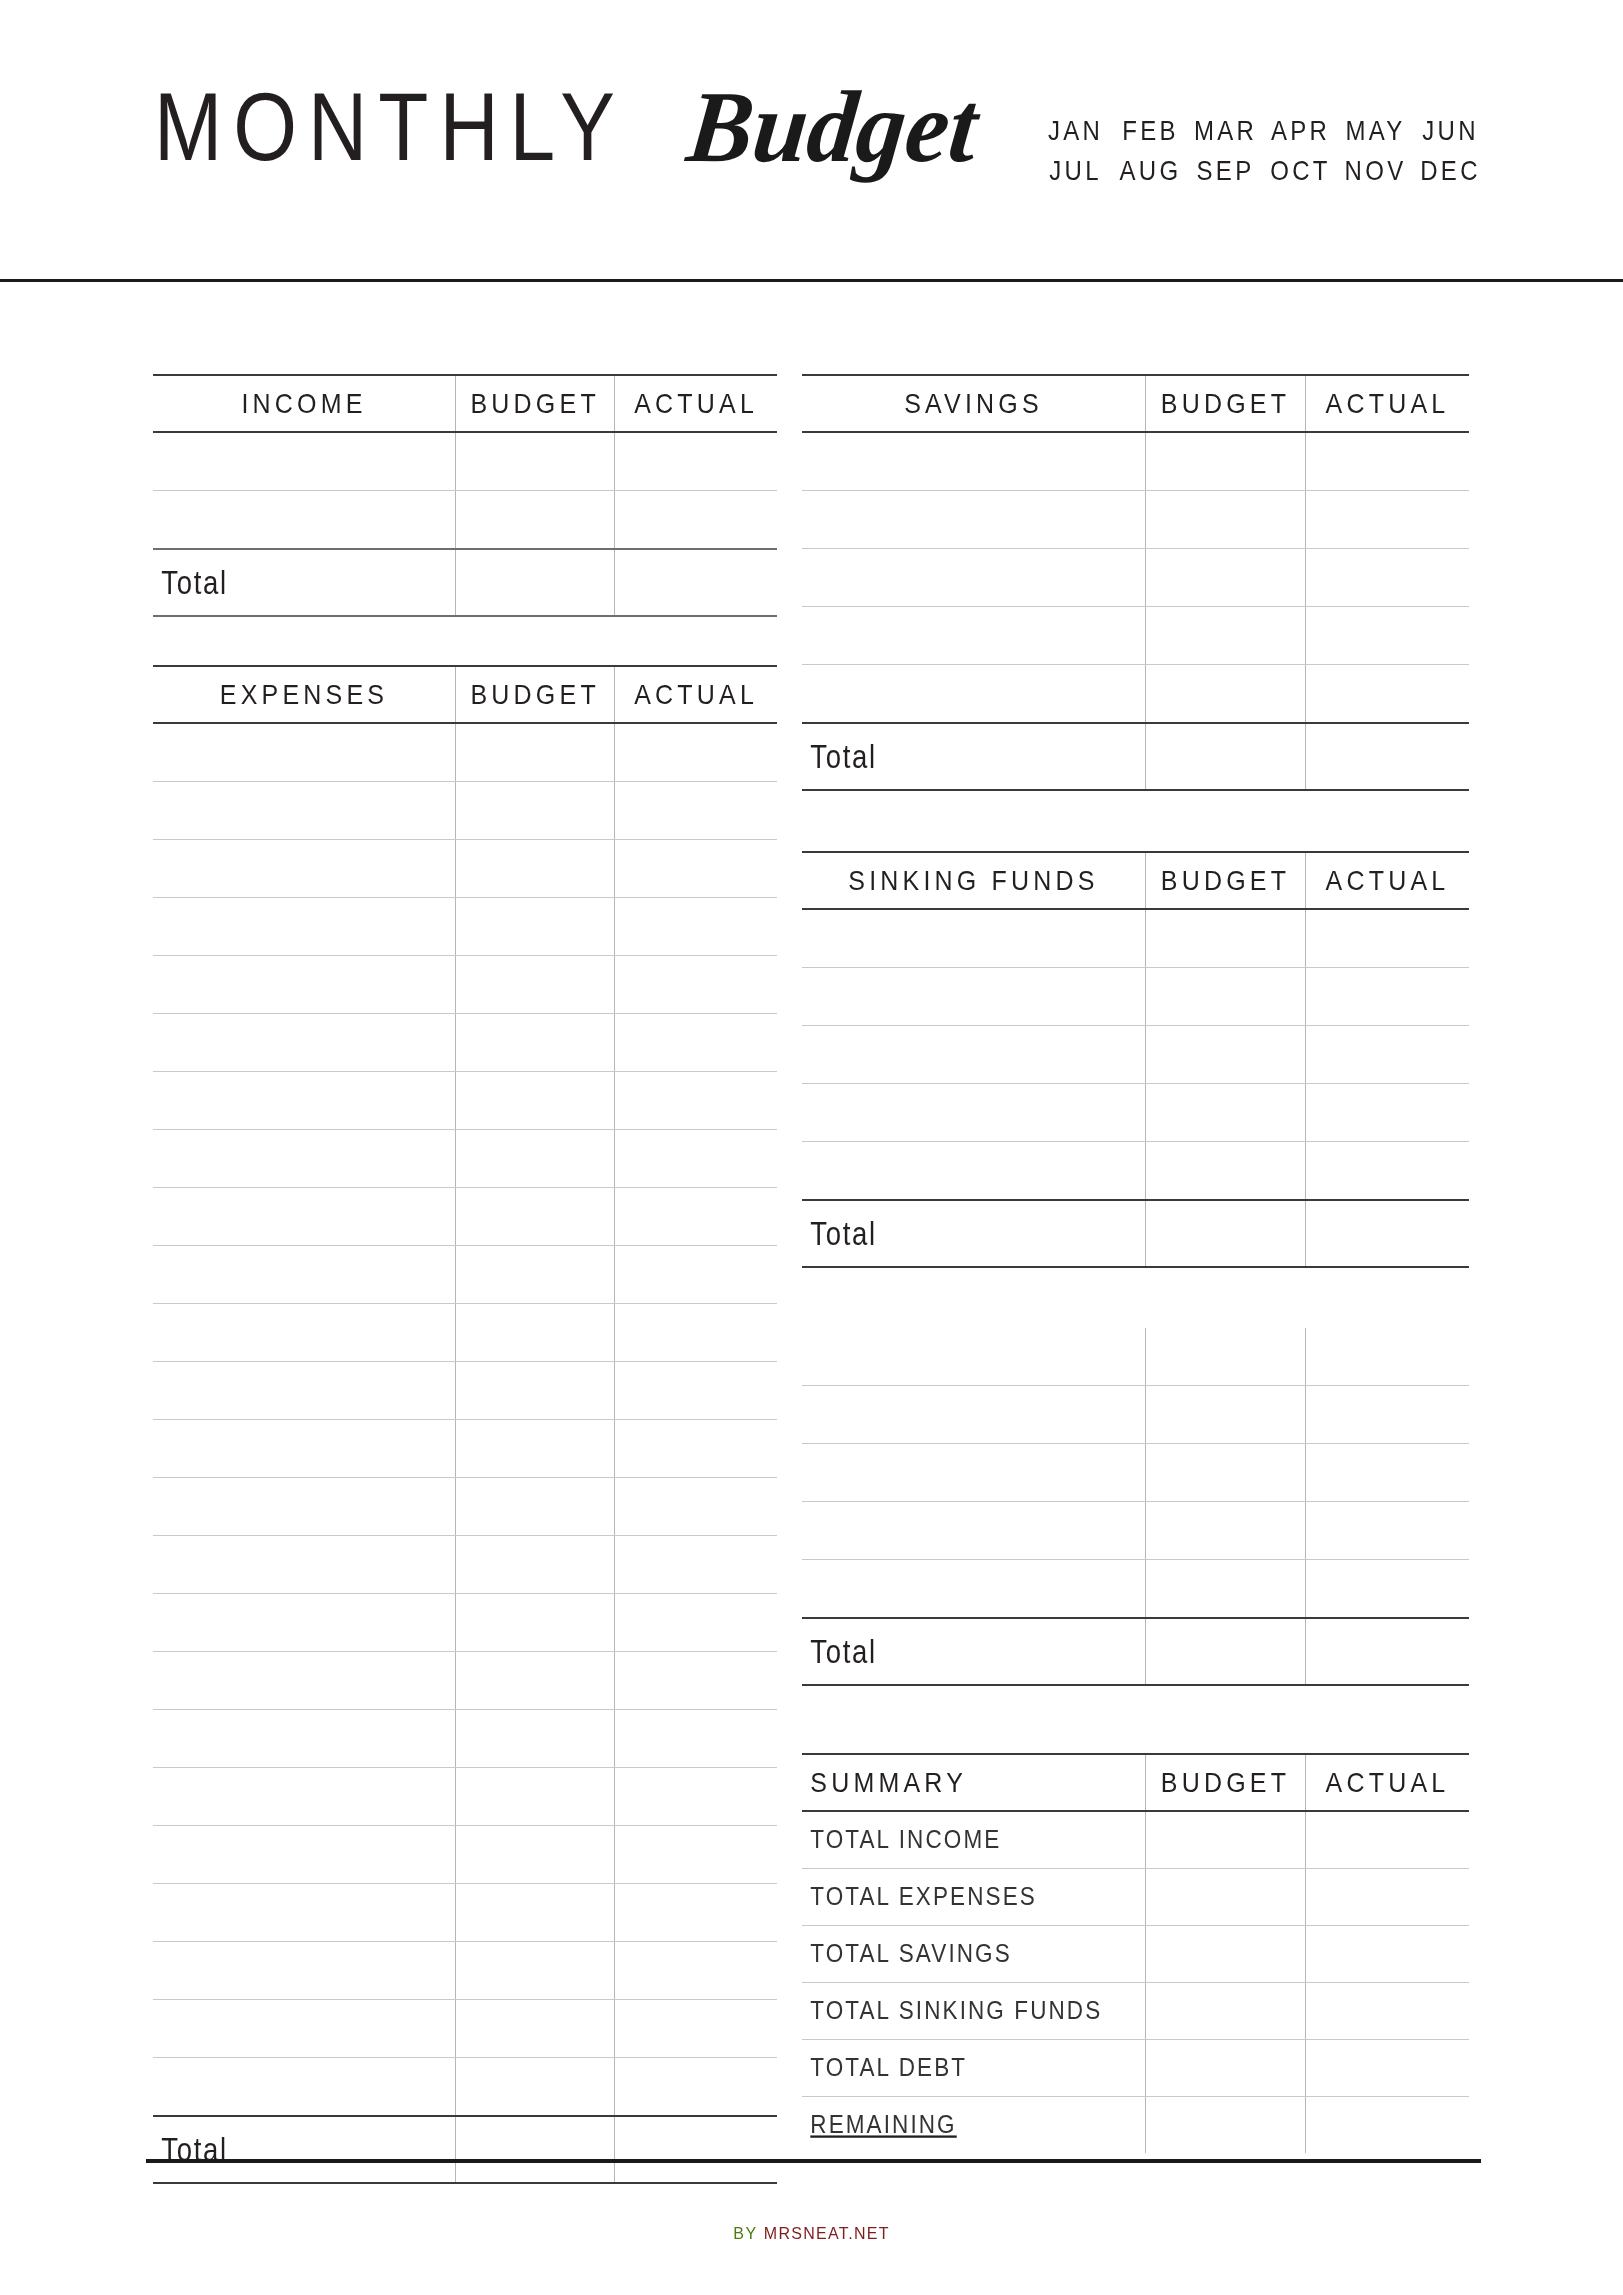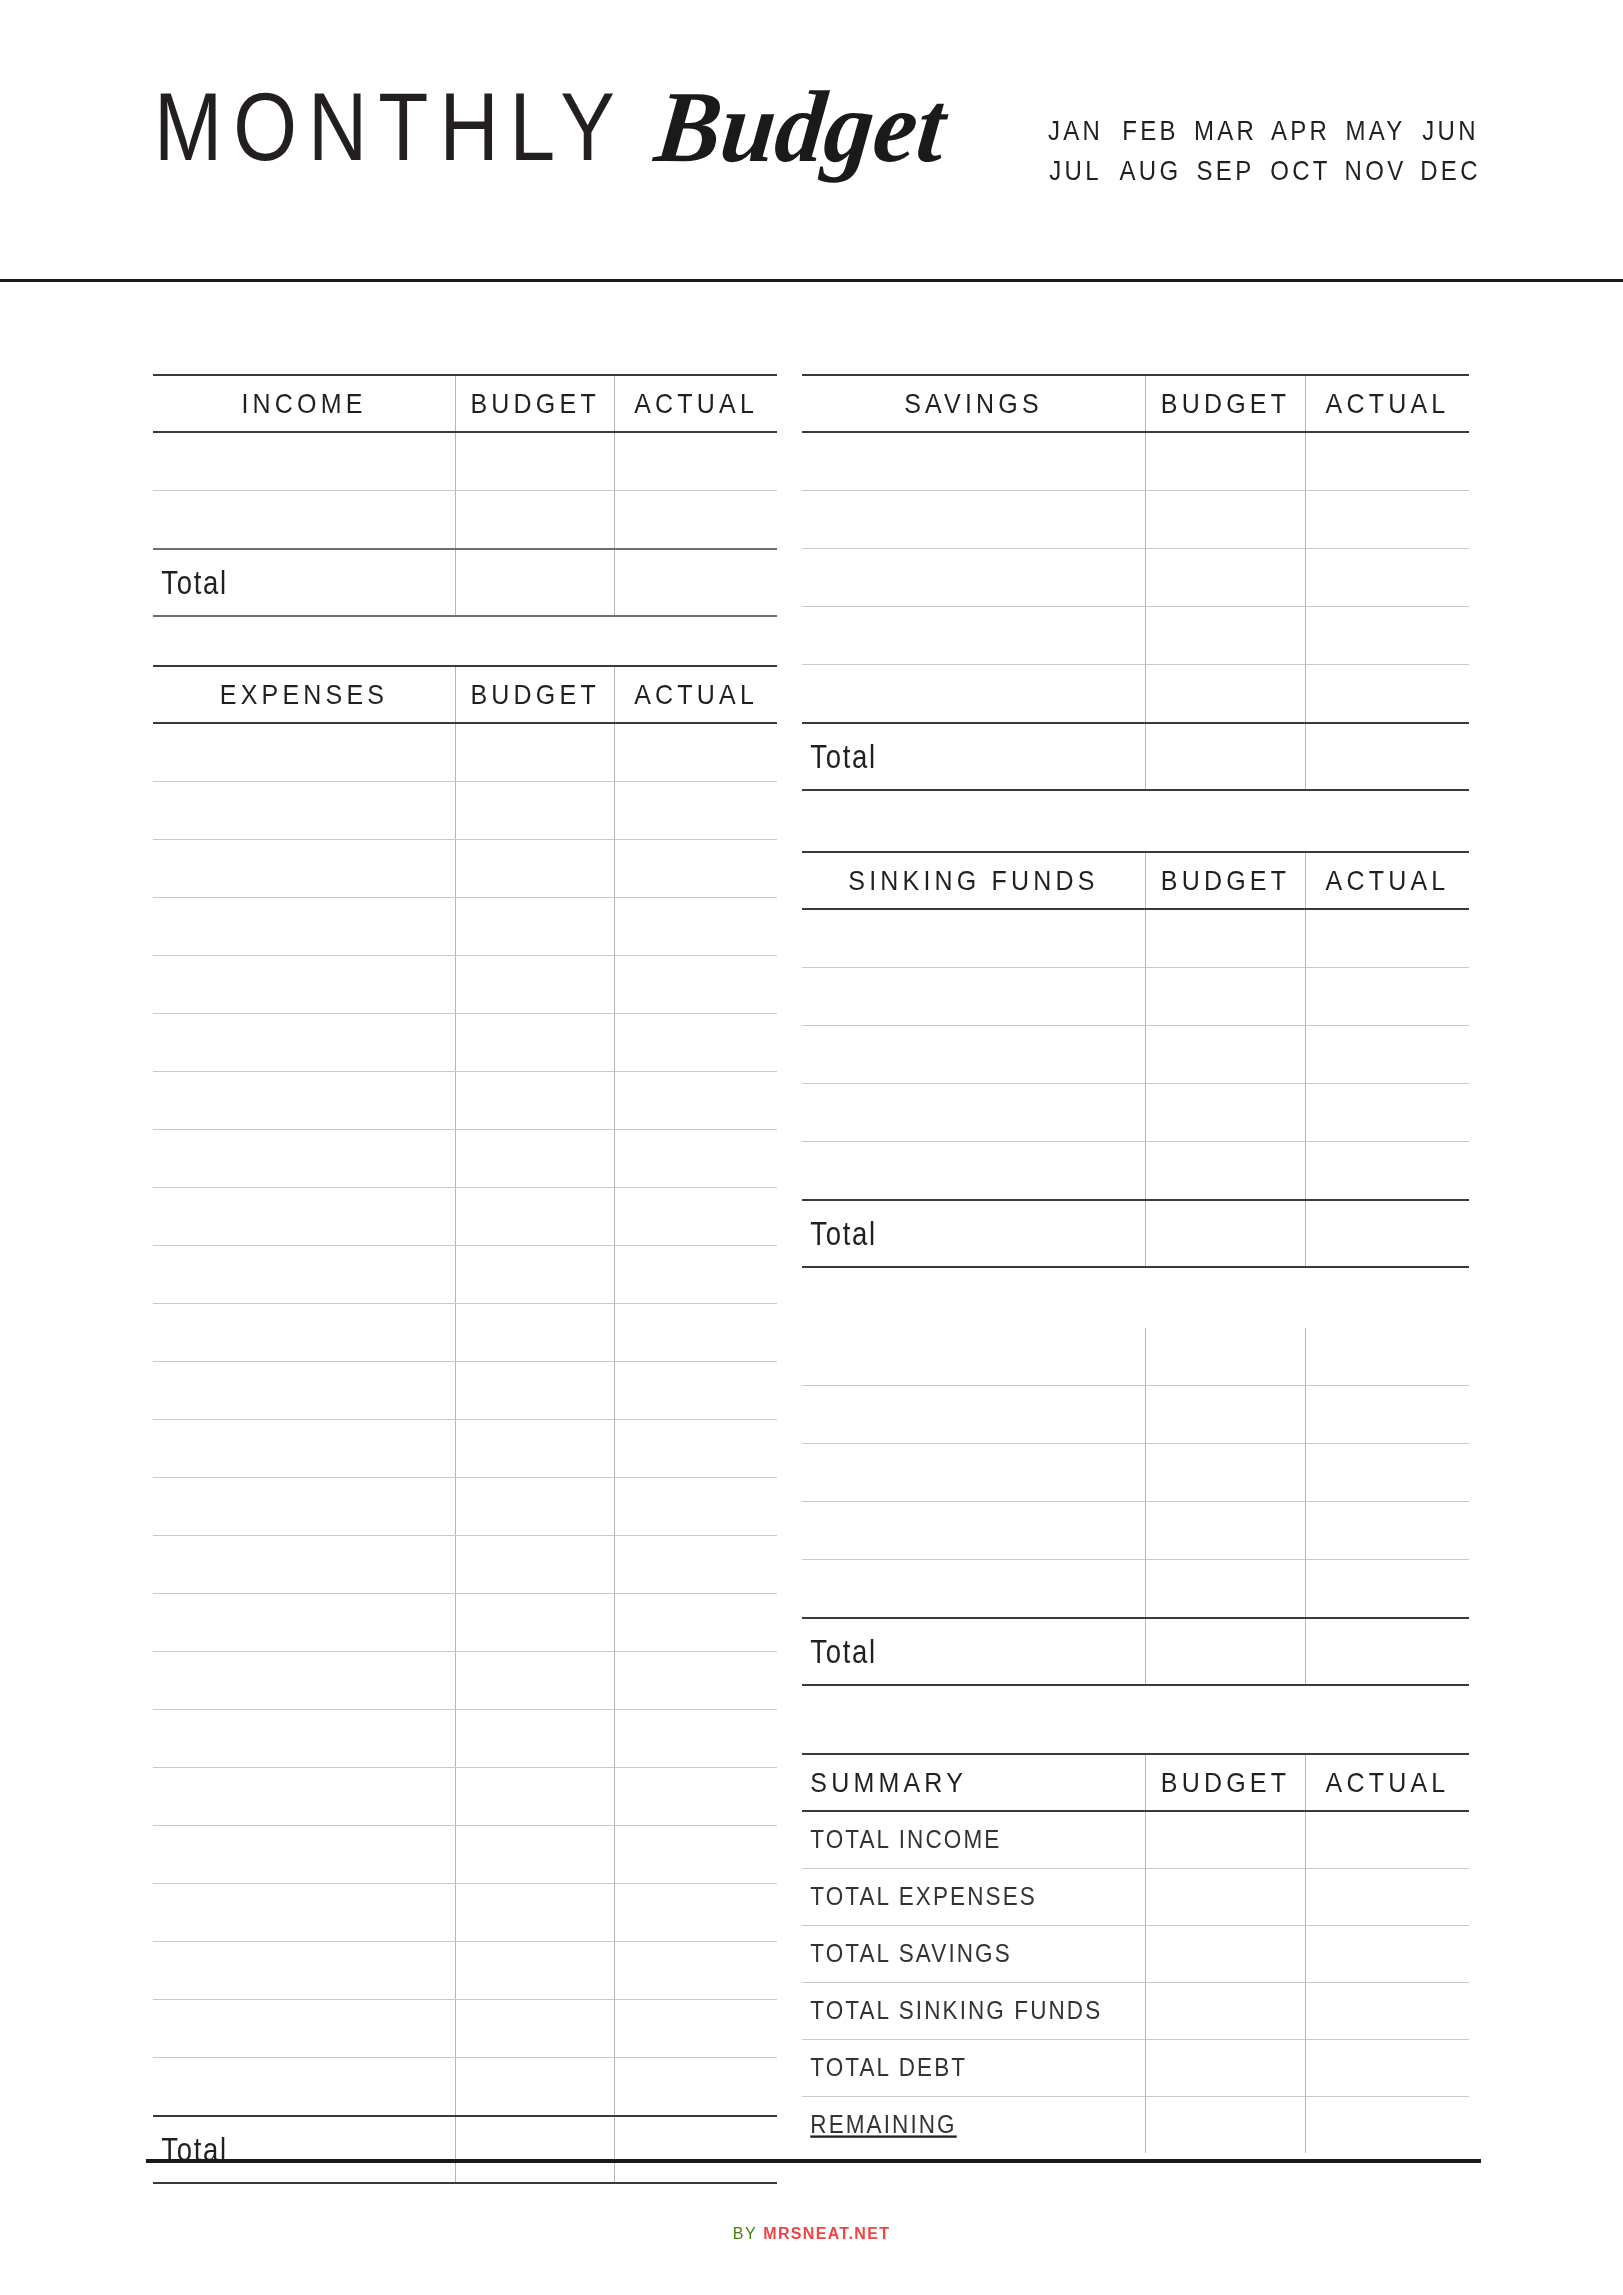--- a/index.html
+++ b/index.html
@@ -24,20 +24,21 @@
     width: 1623px;
     height: 281px;
     box-sizing: border-box;
   }
   .title-wrap {
     position: absolute;
     left: 154px;
     top: 80px;
     display: flex;
     align-items: baseline;
+    gap: 32px;
   }
   .title-monthly {
     font-family: "Liberation Sans", sans-serif;
     font-size: 82px;
     font-weight: 300;
     letter-spacing: 11px;
     color: #231f20;
     line-height: 1;
     transform: scaleY(1.18);
     transform-origin: bottom left;
@@ -209,22 +210,22 @@
     width: 1623px;
     text-align: center;
     font-size: 16px;
     letter-spacing: 1.7px;
   }
   .footer-by {
     color: #4d7c0f;
     font-weight: 400;
   }
   .footer-site {
-    color: #ef4444;
-    font-weight: 700;
+    color: #7f1d1d;
+    font-weight: 400;
     letter-spacing: 1.3px;
   }
 </style>
 </head>
 <body>
 
 <div class="header">
   <div class="title-wrap">
     <span class="title-monthly">MONTHLY</span>
     <span class="title-budget">Budget</span>

